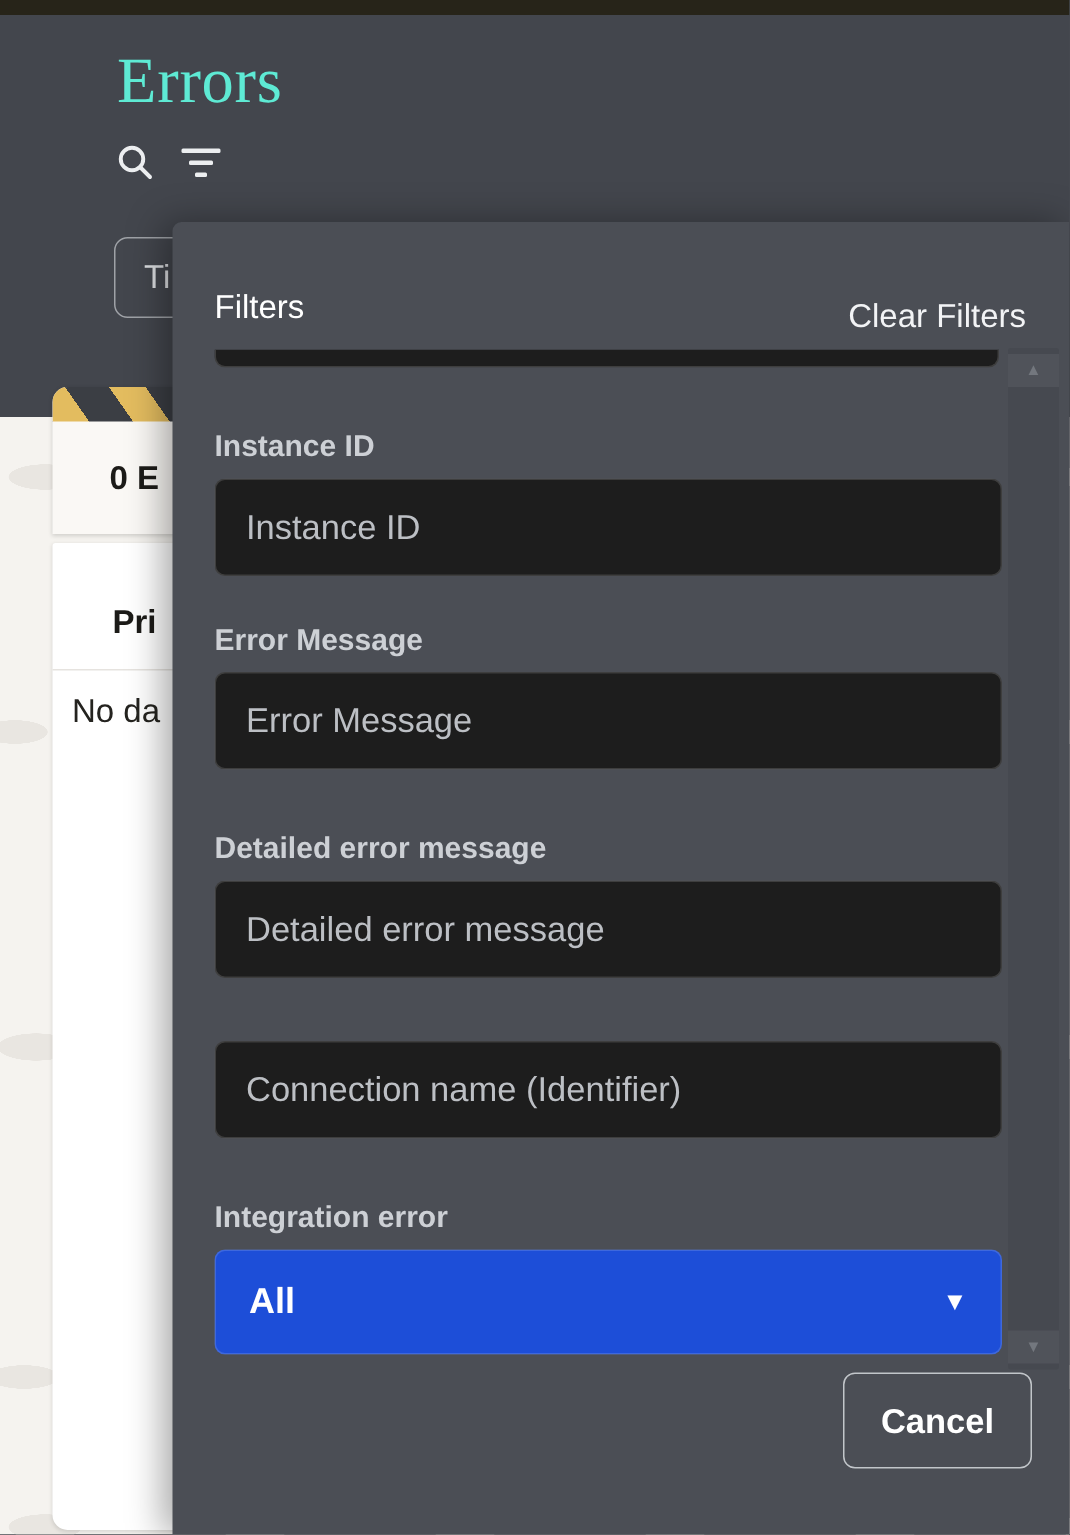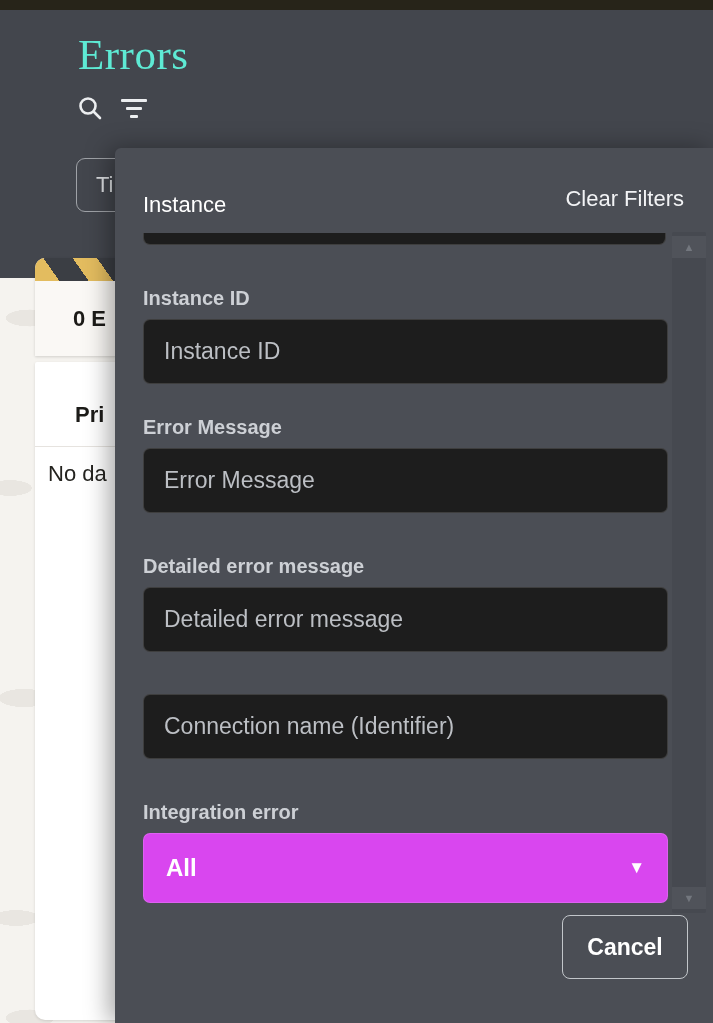--- a/index.html
+++ b/index.html
@@ -37,31 +37,31 @@
 
   .table-card{position:absolute;left:35px;top:362px;width:420px;height:658px;background:#ffffff;border-radius:2px 2px 10px 10px;box-shadow:0 1px 3px rgba(0,0,0,.12);}
   .table-header{padding:40px 0 18px 40px;color:#1c1b18;font-size:22px;font-weight:700;}
   .table-divider{height:1px;background:#e6e3df;}
   .table-empty{padding:14px 0 0 13px;color:#24231f;font-size:22px;}
 
   
   .drawer{position:absolute;left:115px;top:148px;width:598px;height:875px;background:#4b4e55;border-radius:6px 0 0 0;box-shadow:-6px 0 24px rgba(0,0,0,.35);}
   .drawer-header{position:absolute;left:0;top:0;right:0;height:84px;display:flex;align-items:flex-end;justify-content:space-between;padding:0 23px 0 28px;box-sizing:border-box;}
   .drawer-title{color:#ffffff;font-size:22px;line-height:26px;padding-bottom:14px;}
-  .clear-btn{color:#f2f3f5;font-size:22px;line-height:26px;padding-bottom:20px;background:none;border:none;cursor:pointer;font-family:"Liberation Sans",sans-serif;}
+  .clear-btn{color:#f2f3f5;font-size:22px;line-height:26px;padding-bottom:8px;background:none;border:none;cursor:pointer;font-family:"Liberation Sans",sans-serif;}
 
   .scroll-area{position:absolute;left:0;top:84px;width:598px;height:683px;overflow:hidden;box-sizing:border-box;padding:0 0 0 28px;}
   .partial-input{width:523px;height:12px;background:#1d1d1d;border:1px solid rgba(255,255,255,.15);border-top:none;border-radius:0 0 7px 7px;box-sizing:border-box;margin-top:1px;}
   .field{margin-top:42px;}
   .field.first{}
   .field.second{margin-top:32px;}
   .field-label{color:#cdd0d5;font-size:20px;font-weight:600;margin-bottom:9px;}
   .text-input{display:block;width:525px;height:65px;background:#1d1d1d;border:1px solid rgba(255,255,255,.15);border-radius:7px;box-sizing:border-box;color:#ffffff;font-size:23px;padding:0 20px;font-family:"Liberation Sans",sans-serif;outline:none;}
   .text-input::placeholder{color:#bcbfc4;opacity:1;}
-  .select-box{width:525px;height:70px;background:#d946ef;border:1px solid rgba(255,255,255,.15);border-radius:7px;box-sizing:border-box;display:flex;align-items:center;justify-content:space-between;padding:0 22px;cursor:pointer;}
+  .select-box{width:525px;height:70px;background:#1d4ed8;border:1px solid rgba(255,255,255,.15);border-radius:7px;box-sizing:border-box;display:flex;align-items:center;justify-content:space-between;padding:0 22px;cursor:pointer;}
   .select-value{color:#ffffff;font-size:24px;font-weight:600;}
   .caret{color:#ffffff;font-size:17px;}
 
   .scrollbar{position:absolute;right:7px;top:84px;width:34px;height:681px;background:#464950;border-radius:2px;}
   .sb-btn{position:absolute;left:0;width:34px;height:22px;background:#50535a;display:flex;align-items:center;justify-content:center;}
   .sb-btn.up{top:4px;}
   .sb-btn.down{bottom:4px;}
   .sb-arrow{color:#73777e;font-size:11px;line-height:11px;}
 
   .drawer-footer{position:absolute;left:0;right:0;bottom:0;height:108px;}
@@ -106,21 +106,21 @@
 
   <div class="table-card">
     <div class="table-header">Pri</div>
     <div class="table-divider"></div>
     <div class="table-empty">No da</div>
   </div>
 
   <div class="drawer">
 
     <div class="drawer-header">
-      <div class="drawer-title">Instance</div>
+      <div class="drawer-title">Filters</div>
       <button class="clear-btn">Clear Filters</button>
     </div>
 
     <div class="scroll-area">
 
       <div class="partial-input"></div>
 
       <div class="field first">
         <div class="field-label">Instance ID</div>
         <input class="text-input" type="text" placeholder="Instance ID" style="">

